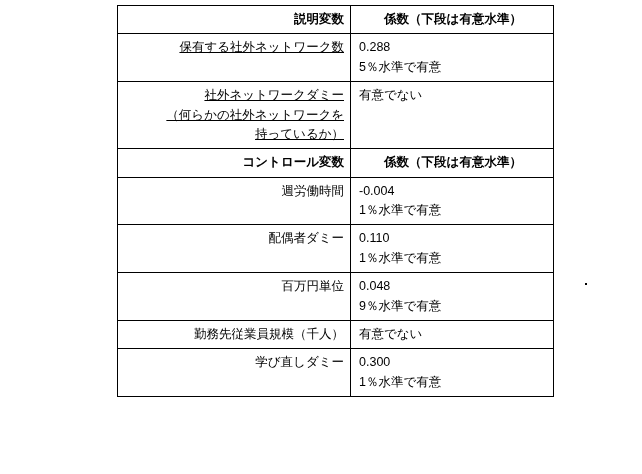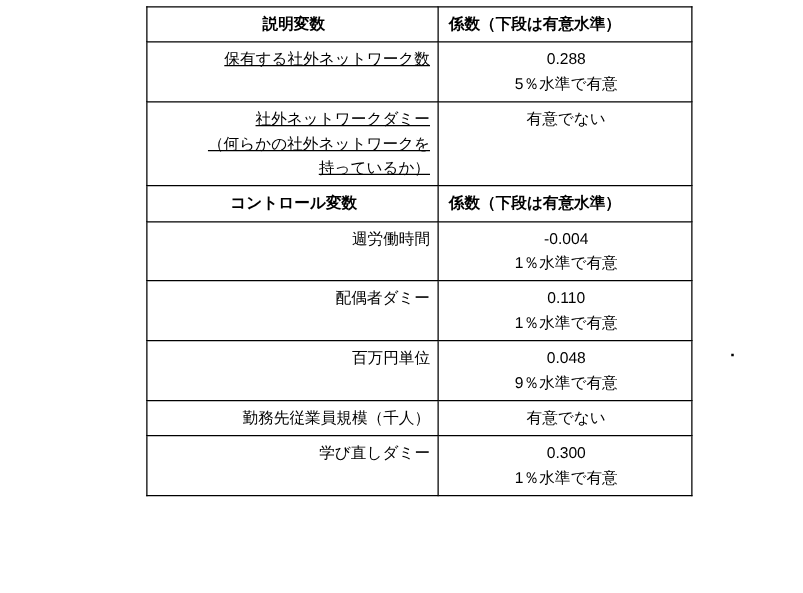--- a/index.html
+++ b/index.html
@@ -30,40 +30,39 @@
     border: 1px solid #000000;
     vertical-align: top;
     padding: 4px 6px 4px 8px;
     font-size: 12.5px;
     line-height: 1.55;
   }
   td.col-var { width: 218px; }
   td.col-val { width: 188px; }
 
   .hdr {
-    text-align: center;
+    text-align: right;
     font-weight: bold;
     padding-top: 5px;
     padding-bottom: 5px;
   }
   .hdr-val {
-    text-align: left;
+    text-align: center;
     font-weight: bold;
   }
   .line {
     display: block;
     white-space: nowrap;
     text-align: right;
   }
   .line.u {
     text-decoration: underline;
   }
   .val-line {
     display: block;
-    text-align: center;
   }
   .nowrap { white-space: nowrap; }
   .dot {
     position: absolute;
     left: 585px;
     top: 283px;
     width: 2px;
     height: 2px;
     background: #000000;
   }

